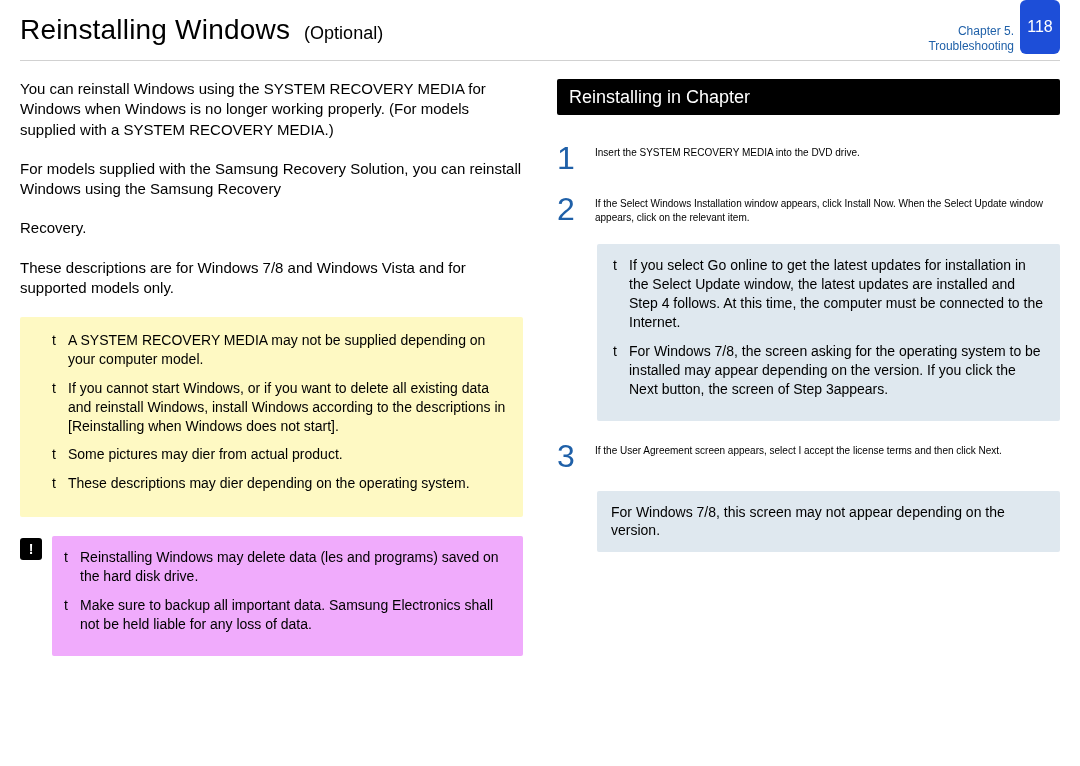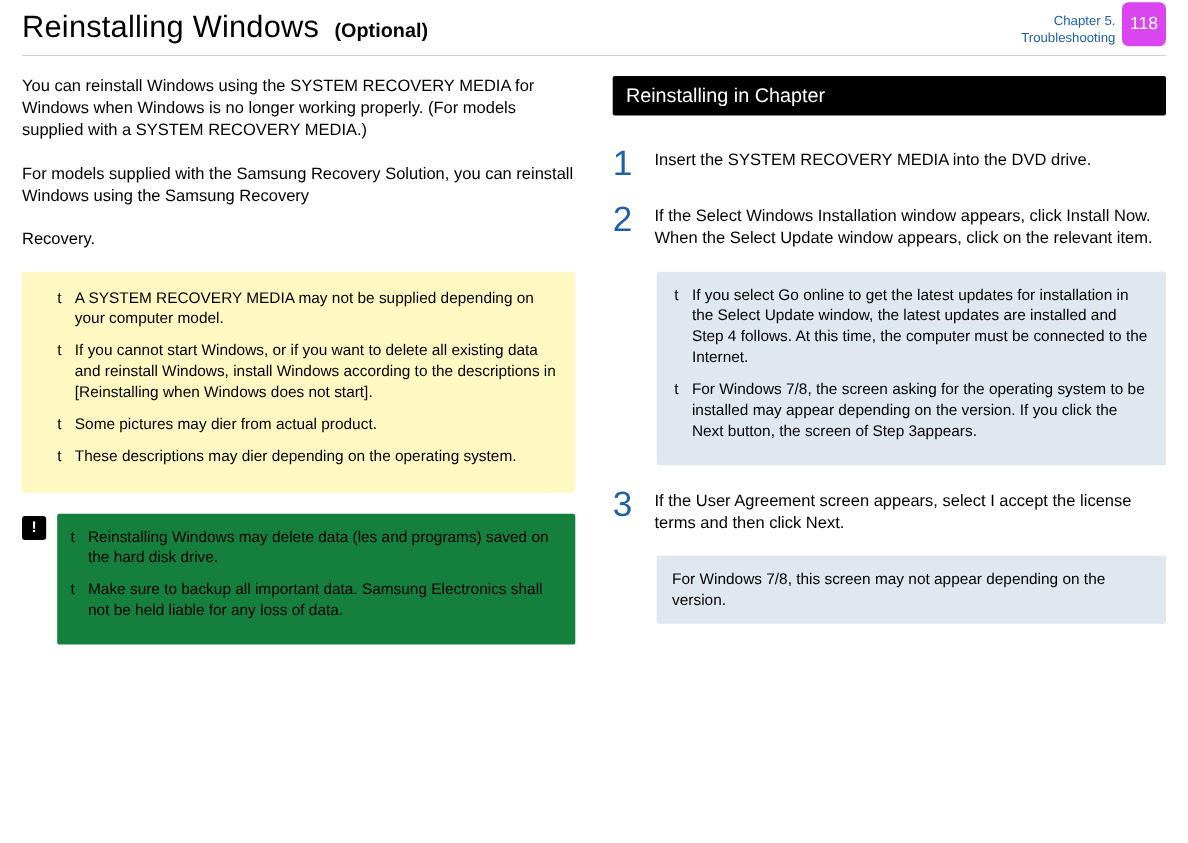--- a/index.html
+++ b/index.html
@@ -16,33 +16,33 @@
   .header {
     display: flex;
     align-items: center;
     justify-content: space-between;
     padding: 0 0 6px 0;
     border-bottom: 1px solid rgba(0,0,0,0.18);
     margin: 0 20px 18px 20px;
   }
   .title-group { display: flex; align-items: baseline; gap: 14px; padding-top: 6px;}
   .title { font-size: 28px; font-weight: 400; letter-spacing: 0.2px; }
-  .optional { font-size: 18px; font-weight: 700; }
+  .optional { font-size: 18px; font-weight: 400; }
   .header-right { display: flex; align-items: flex-end; gap: 6px; }
   .chapter-block {
     text-align: right;
     color: #1f60a8;
     font-size: 12px;
     line-height: 1.25;
   }
   .page-badge {
-    background: #d946ef;
+    background: #1d4ed8;
     color: #fff;
     width: 40px;
-    height: 40px;
+    height: 54px;
     border-radius: 6px;
     display: flex;
     align-items: center;
     justify-content: center;
     font-size: 16px;
   }
 
   .columns {
     display: flex;
     gap: 34px;
@@ -67,21 +67,21 @@
     display: flex;
     gap: 14px;
     align-items: flex-start;
   }
   .step-num {
     color: #1f60a8;
     font-size: 32px;
     line-height: 1;
     min-width: 24px;
   }
-  .step-text { font-size: 15px; padding-top: 4px; }
+  .step-text { font-size: 10px; padding-top: 4px; }
   .note-box {
     background: #dfe8ef;
     padding: 12px 14px 12px 32px;
     border-radius: 2px;
     font-size: 14px;
     margin-left: 40px;
   }
   .note-box-full {
     background: #dfe8ef;
     padding: 12px 14px;
@@ -101,21 +101,21 @@
     height: 22px;
     border-radius: 3px;
     display: flex;
     align-items: center;
     justify-content: center;
     font-weight: bold;
     flex: 0 0 22px;
     margin-top: 2px;
   }
   .warn-box {
-    background: #15803d;
+    background: #f0abfc;
     padding: 12px 14px 12px 28px;
     border-radius: 2px;
     font-size: 14px;
     flex: 1;
   }
   .left-notes {
     background: #fef9c3;
     padding: 14px 14px 14px 48px;
     border-radius: 2px;
     font-size: 14px;
@@ -150,20 +150,21 @@
     </div>
   </div>
 </div>
 
 <div class="columns">
 
   <div class="col">
     <p class="para">You can reinstall Windows using the SYSTEM RECOVERY MEDIA for Windows when Windows is no longer working properly. (For models supplied with a SYSTEM RECOVERY MEDIA.)</p>
     <p class="para">For models supplied with the Samsung Recovery Solution, you can reinstall Windows using the Samsung Recovery</p>
     <p class="para">Recovery.</p>
+    <p class="para">These descriptions are for Windows 7/8 and Windows Vista and for supported models only.</p>
 
     <div class="left-notes">
       <div class="item">A SYSTEM RECOVERY MEDIA may not be supplied depending on your computer model.</div>
       <div class="item">If you cannot start Windows, or if you want to delete all existing data and reinstall Windows, install Windows according to the descriptions in [Reinstalling when Windows does not start].</div>
       <div class="item">Some pictures may di er from actual product.</div>
       <div class="item">These descriptions may di er depending on the operating system.</div>
     </div>
 
     <div class="warn-row">
       <div class="warn-icon">

